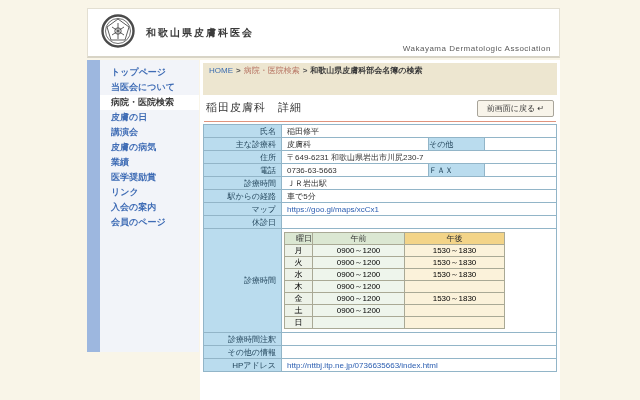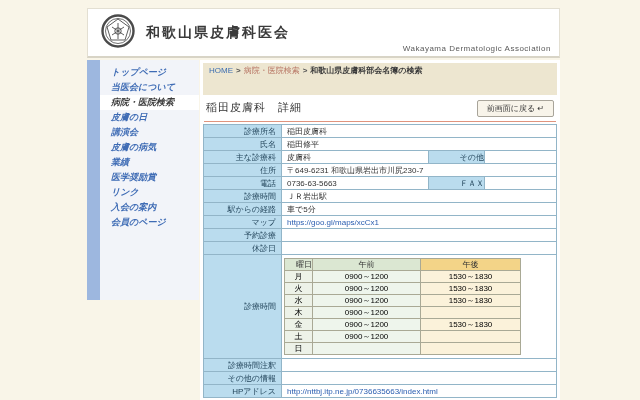--- a/index.html
+++ b/index.html
@@ -13,31 +13,31 @@
   .page { margin-left: 87px; padding-top: 8px; width: 473px; }
 
   
   .header {
     height: 50px; background: #ffffff; position: relative;
     display: flex; align-items: center;
     border: 1px solid #e3dfd2; border-bottom: 2px solid #d8d4c6;
   }
   .logo { margin-left: 12px; flex: 0 0 auto; }
   .header-title {
-    font-size: 14px; font-weight: bold; color: #3a3a3a;
+    font-size: 10px; font-weight: bold; color: #3a3a3a;
     margin-left: 10px; letter-spacing: 2px;
   }
   .header-sub {
     position: absolute; right: 8px; bottom: 3px;
     font-size: 8px; color: #5a5a5a; letter-spacing: 0.5px;
   }
 
   
   .content { display: flex; margin-top: 2px; height: 340px; overflow: hidden; }
-  .sidebar { width: 112px; display: flex; height: 240px; font-style: italic; }
+  .sidebar { width: 112px; display: flex; height: 292px; }
   .accent-bar { width: 13px; background: #9db7df; }
   .menu { flex: 1; background: #f2f4f9; padding-top: 5px; }
   .menu-item {
     height: 15px; line-height: 15px; padding-left: 11px;
     font-size: 9px; font-weight: bold; color: #3f6cb5;
     white-space: nowrap; cursor: pointer;
   }
   .menu-item.active { background: #ffffff; color: #3c3c3c; }
 
   .main { flex: 1; background: #ffffff; margin-left: 1px; padding: 3px 3px 0 3px; }
@@ -65,30 +65,30 @@
   }
   .title-rule { border: 0; border-top: 1px solid #e0947e; margin: 0 1px 2px 1px; }
 
   
   table.details { width: 100%; border-collapse: collapse; font-size: 8px; table-layout: fixed; }
   .details td { border: 1px solid #92b5c8; height: 13px; padding: 0; overflow: hidden; white-space: nowrap; }
   .details td.lbl {
     background: #badcee; text-align: right; padding-right: 5px; color: #24465c;
   }
   .details td.val { padding-left: 5px; color: #333; background: #fff; }
-  .details td.sublbl { background: #badcee; text-align: right; color: #24465c; }
+  .details td.sublbl { background: #badcee; text-align: left; color: #24465c; }
   .details td.subval { background: #fff; }
   a.cell-link { color: #2a5db0; text-decoration: none; }
 
   
   .sched-wrap { padding: 3px 2px; }
   table.sched { border-collapse: collapse; font-size: 8px; border: 1px solid #bb9a5e; }
   .sched td { border: 1px solid #a9a995; height: 12px; text-align: center; padding: 0; }
   .sched .h-day { background: #dbe7d2; width: 26px; color: #333; padding-left: 11px; }
-  .sched .h-am  { background: #dbe7d2; width: 108px; color: #333; }
+  .sched .h-am  { background: #dbe7d2; width: 92px; color: #333; }
   .sched .h-pm  { background: #f3d488; width: 100px; color: #333; }
   .sched .c-day { background: #edf2e8; }
   .sched .c-am  { background: #eef5ec; }
   .sched .c-pm  { background: #fbf2da; }
 </style>
 </head>
 <body>
 
 <div class="page">
 
@@ -139,24 +139,20 @@
 
       <table class="details">
         <colgroup>
             <col style="width:78px">
             <col>
             <col style="width:56px">
             <col style="width:72px">
           </colgroup>
 
         <tbody>
-            <tr>
-          <td class="lbl">診療所名</td>
-          <td class="val" colspan="3">稲田皮膚科</td>
-        </tr>
         <tr>
           <td class="lbl">氏名</td>
           <td class="val" colspan="3">稲田修平</td>
         </tr>
         <tr>
           <td class="lbl">主な診療科</td>
           <td class="val">皮膚科</td>
           <td class="sublbl">その他</td>
           <td class="subval"></td>
         </tr>
@@ -174,24 +170,20 @@
           <td class="lbl">診療時間</td>
           <td class="val" colspan="3">ＪＲ岩出駅</td>
         </tr>
         <tr>
           <td class="lbl">駅からの経路</td>
           <td class="val" colspan="3">車で5分</td>
         </tr>
         <tr>
           <td class="lbl">マップ</td>
           <td class="val" colspan="3"><a href="#" class="cell-link">https://goo.gl/maps/xcCx1</a></td>
-        </tr>
-        <tr>
-          <td class="lbl">予約診療</td>
-          <td class="val" colspan="3"></td>
         </tr>
         <tr>
           <td class="lbl">休診日</td>
           <td class="val" colspan="3"></td>
         </tr>
 
         <tr>
           <td class="lbl">診療時間</td>
           <td colspan="3">
             <div class="sched-wrap">

